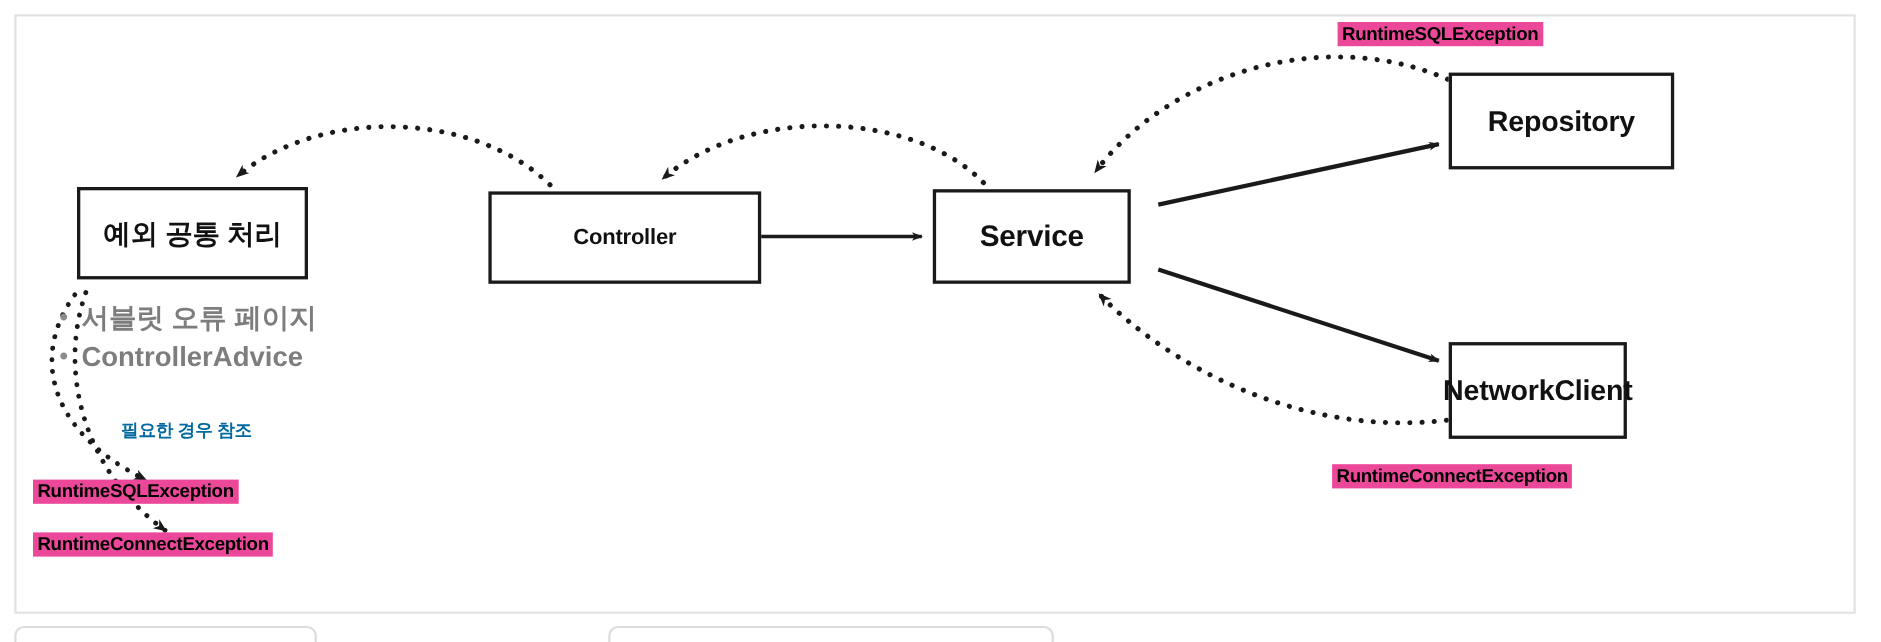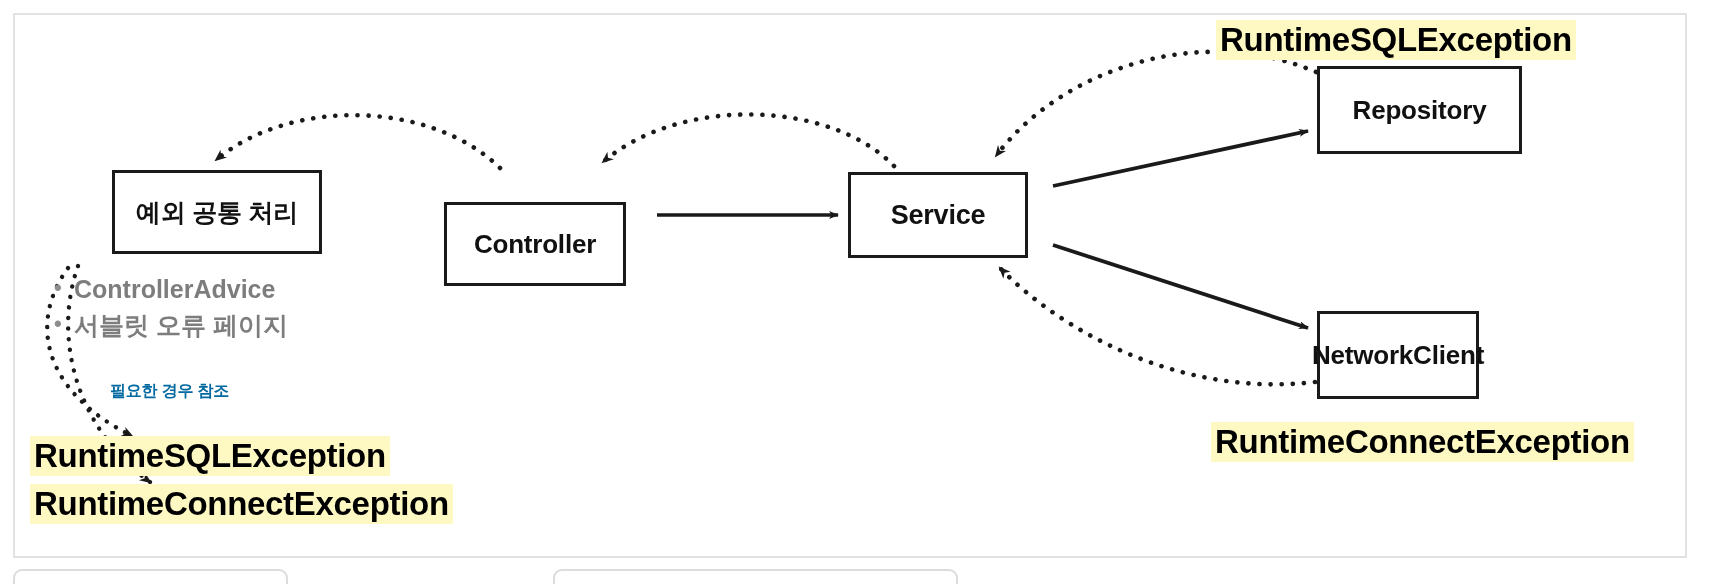--- a/index.html
+++ b/index.html
@@ -53,47 +53,45 @@
   }
   .node-label {
     display: block;
     text-align: center;
     white-space: nowrap;
   }
 
   #node-exception-handler {
     left: 70px;  top: 170px;  width: 210px;  height: 84px;
     font-size: 25px;
-    margin-left: 42px;
   }
   #node-controller {
-    left: 444px; top: 174px;  width: 182px;  height: 84px;
-    font-size: 26px;
-    margin-top: 28px;
+    left: 444px; top: 174px;  width: 248px;  height: 84px;
+    font-size: 20px;
   }
   #node-service {
     left: 848px; top: 172px;  width: 180px;  height: 86px;
     font-size: 27px;
   }
   #node-repository {
     left: 1317px; top: 66px;  width: 205px;  height: 88px;
     font-size: 26px;
   }
   #node-networkclient {
     left: 1317px; top: 311px; width: 162px;  height: 88px;
     font-size: 26px;
   }
 
   
   .chip {
     position: absolute;
-    background: #fef9c3;
+    background: #ec4899;
     color: #000000;
     font-weight: bold;
-    font-size: 33px;
+    font-size: 17px;
     line-height: 1.08;
     padding: 2px 4px;
     white-space: nowrap;
     letter-spacing: -0.3px;
   }
   #chip-repo-exception   { left: 1216px; top: 20px;  }
   #chip-net-exception    { left: 1211px; top: 422px; }
   #chip-left-sql         { left: 30px;   top: 436px; }
   #chip-left-connect     { left: 30px;   top: 484px; }
 
@@ -224,22 +222,22 @@
 
   <div class="chip" id="chip-repo-exception">RuntimeSQLException</div>
 
   <div class="chip" id="chip-net-exception">RuntimeConnectException</div>
 
   <div class="chip" id="chip-left-sql">RuntimeSQLException</div>
 
   <div class="chip" id="chip-left-connect">RuntimeConnectException</div>
 
   <ul id="bullet-list">
+    <li>서블릿 오류 페이지</li>
     <li>ControllerAdvice</li>
-    <li>서블릿 오류 페이지</li>
   </ul>
 
   <div id="caption-reference">필요한 경우 참조</div>
 
   <div class="bottom-card" id="bottom-card-left"></div>
   <div class="bottom-card" id="bottom-card-right"></div>
 
 </div>
 
 </body></html>

